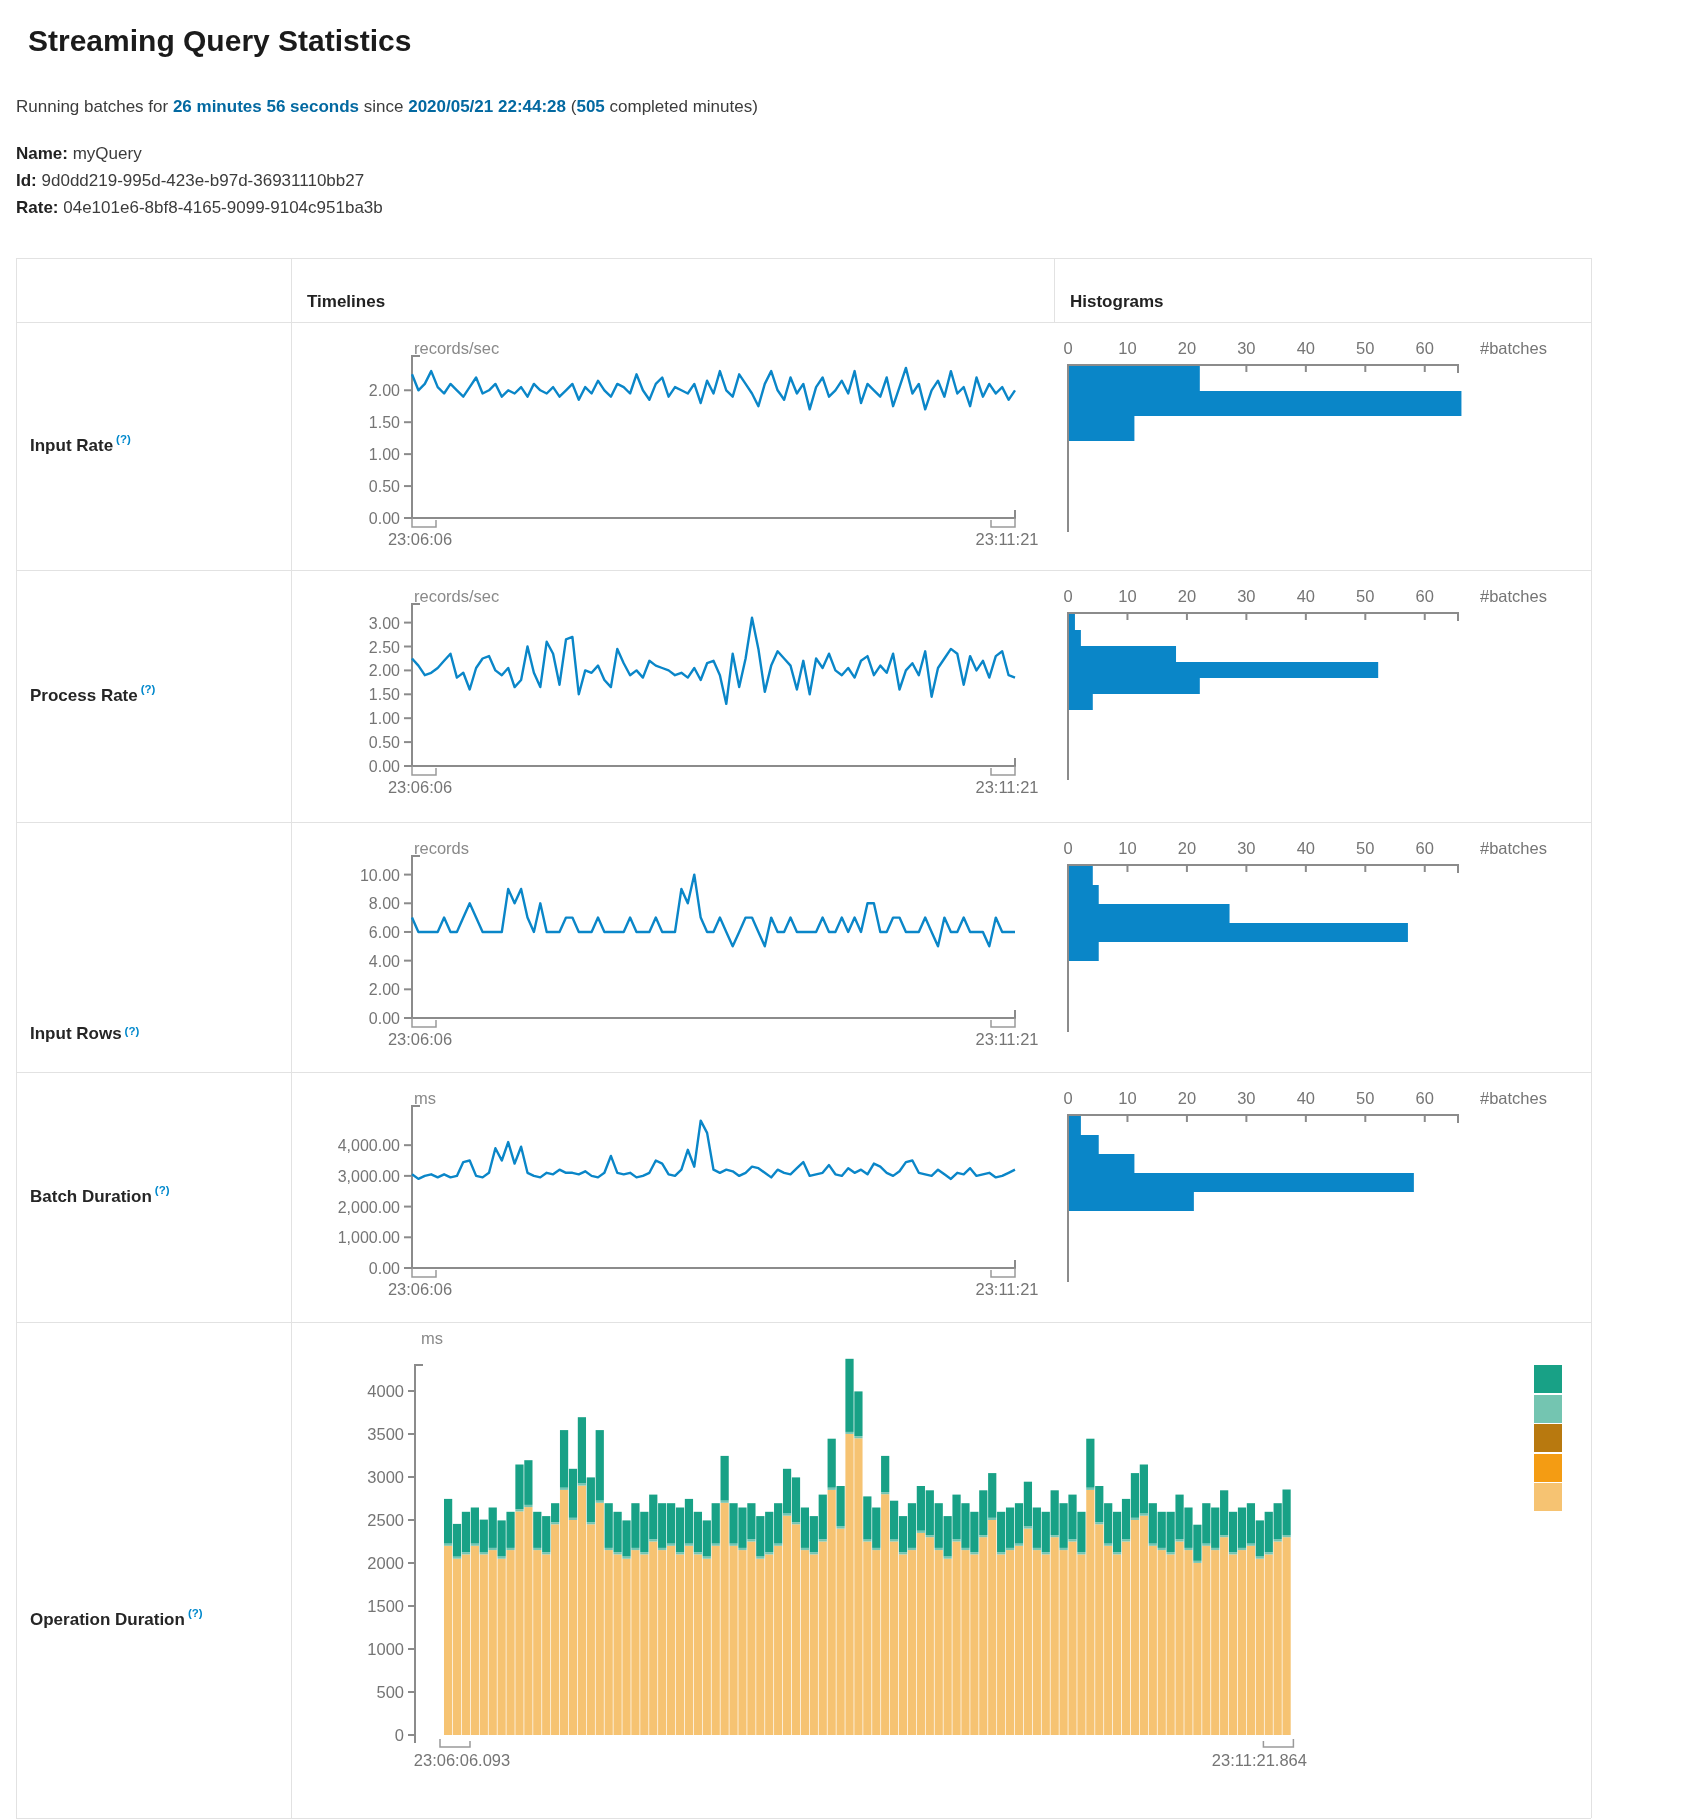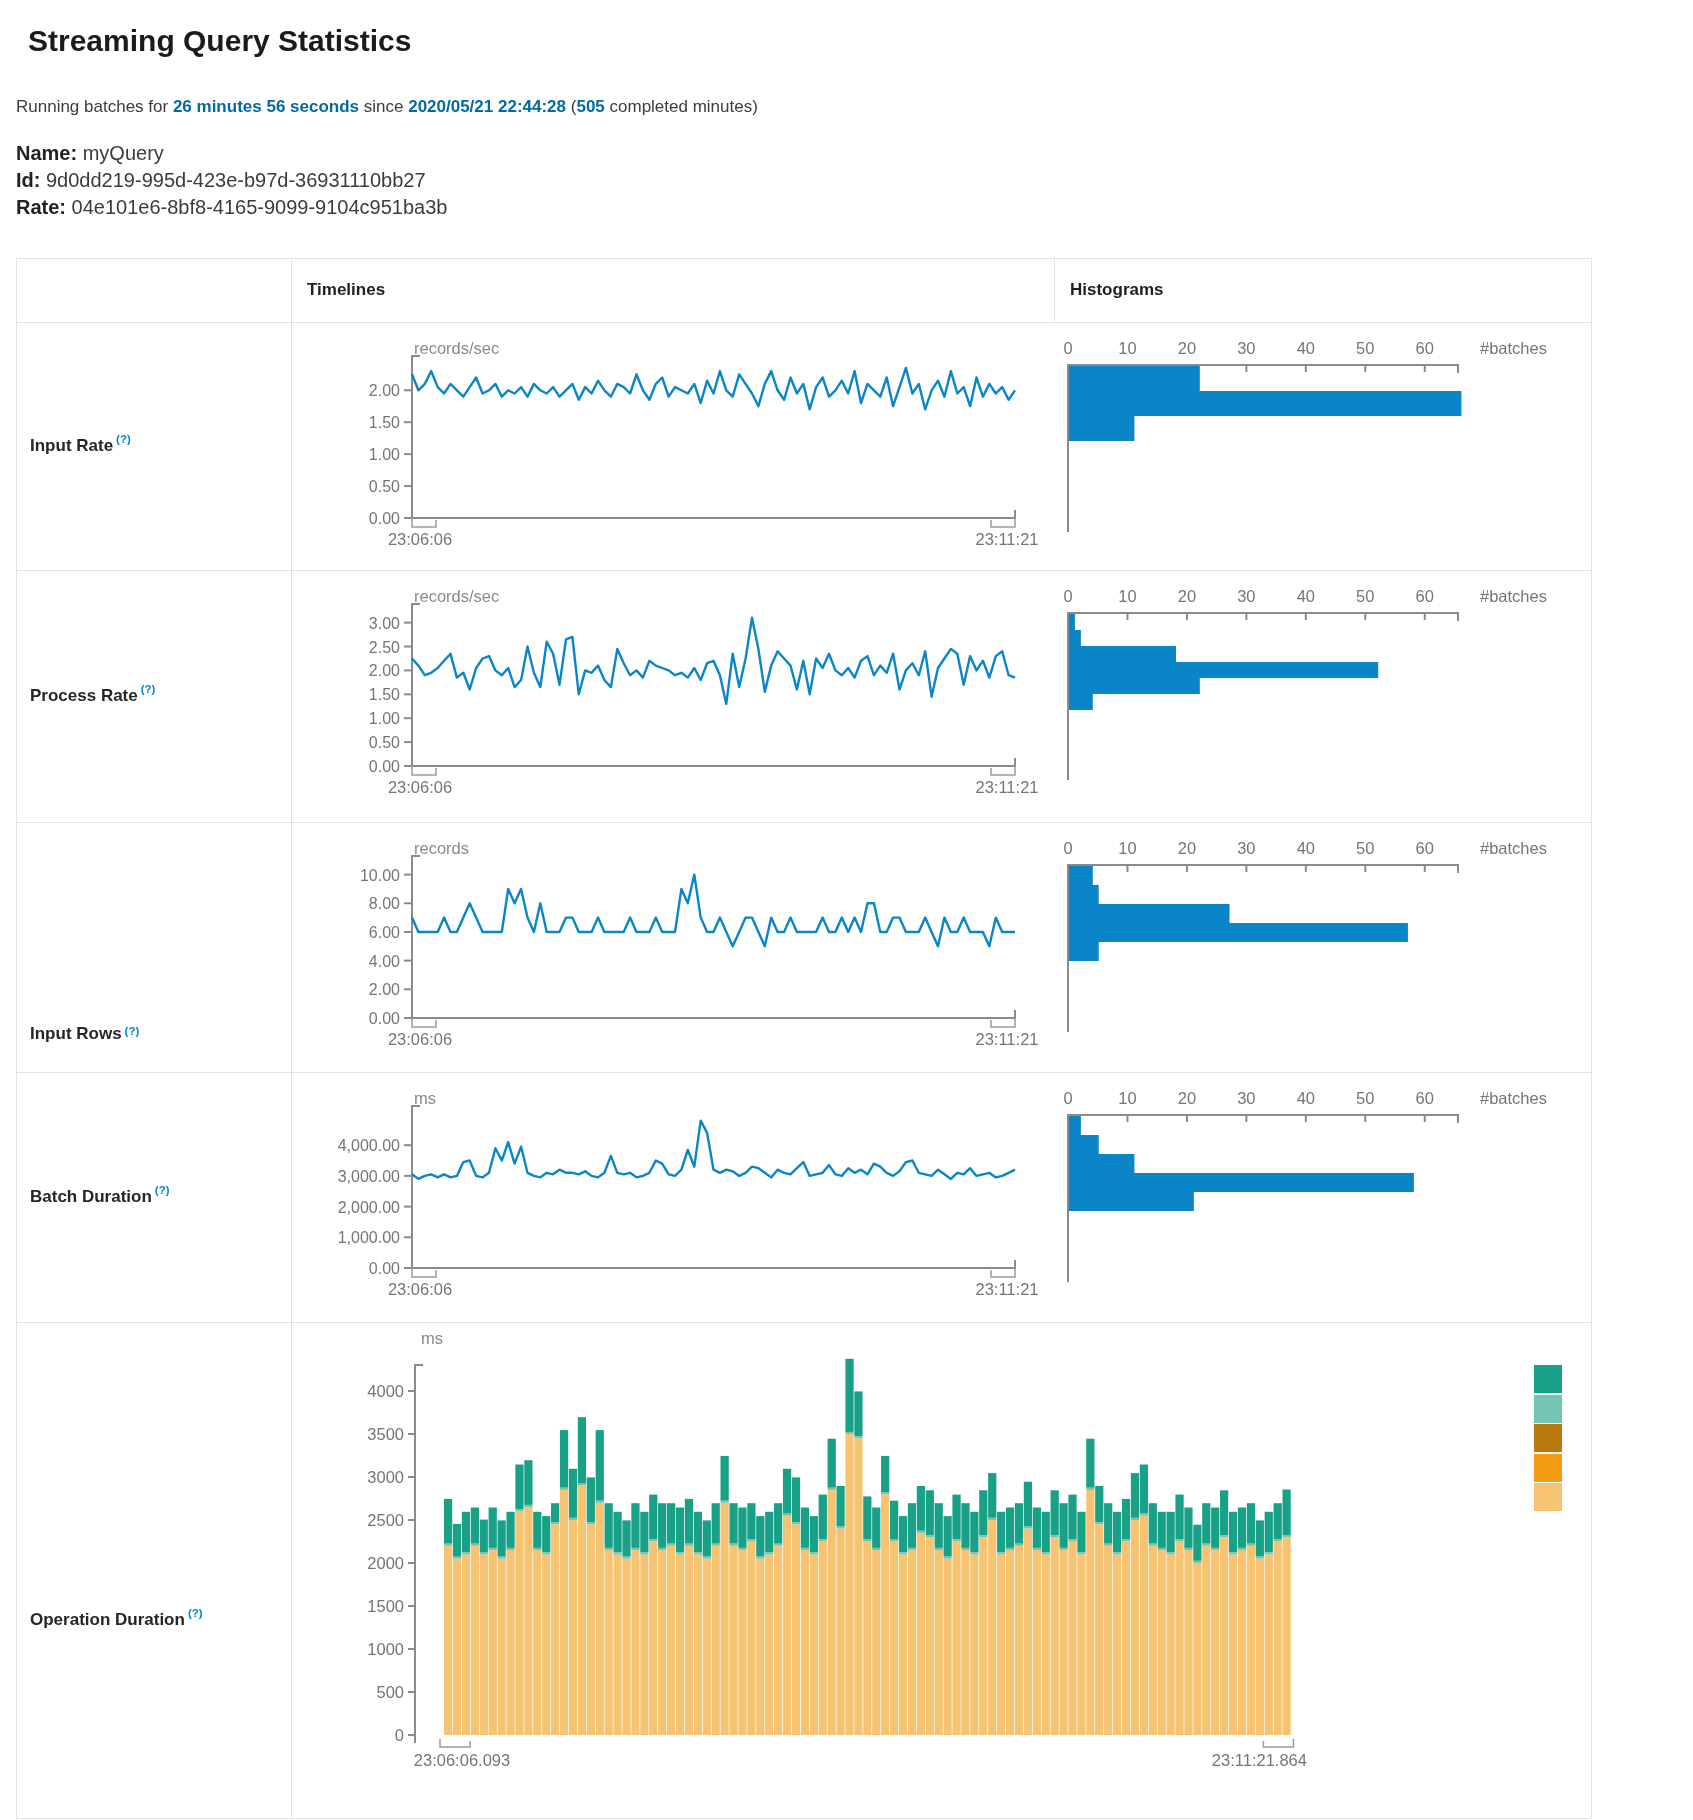--- a/index.html
+++ b/index.html
@@ -1,25 +1,25 @@
 <!DOCTYPE html>
 <html><head>
 <meta charset="utf-8">
 <style>
   html,body{margin:0;padding:0;background:#fff;}
   #page{position:relative;width:1693px;height:1820px;background:#fff;
         font-family:"Liberation Sans",sans-serif;color:#333;overflow:hidden;}
   h1.title{position:absolute;left:16px;top:12px;margin:12px;font-size:30px;font-weight:700;color:#1b1b1b;}
   .subtitle{position:absolute;left:16px;top:80px;font-size:17px;color:#3c3c3c;}
   .subtitle b{color:#0369a1;}
-  .meta{position:absolute;left:16px;top:140px;font-size:20px;line-height:27px;color:#3c3c3c;}
+  .meta{position:absolute;left:16px;top:140px;font-size:17px;line-height:27px;color:#3c3c3c;}
   .meta b{color:#222;}
   .hline{position:absolute;height:1px;background:#e2e2e2;}
   .vline{position:absolute;width:1px;background:#e2e2e2;}
-  .thead{position:absolute;font-size:17px;font-weight:700;color:#222;}
+  .thead{position:absolute;font-size:17px;font-weight:700;color:#222;margin-top:12px;}
   .rlabel{position:absolute;left:17px;width:273px;display:flex;align-items:center;padding-left:13px;box-sizing:border-box;
           font-size:17px;font-weight:700;color:#262626;}
   .rlabel sup{color:#0088cc;font-size:11.5px;font-weight:700;margin-left:3px;position:relative;top:-7px;}
   .chart{position:absolute;}
   #op-legend{position:absolute;left:1534px;top:1365px;width:28px;}
   #op-legend .sw{width:28px;height:28px;margin-bottom:1.5px;}
   svg text{font-family:"Liberation Sans",sans-serif;}
 </style>
 </head>
 <body>

